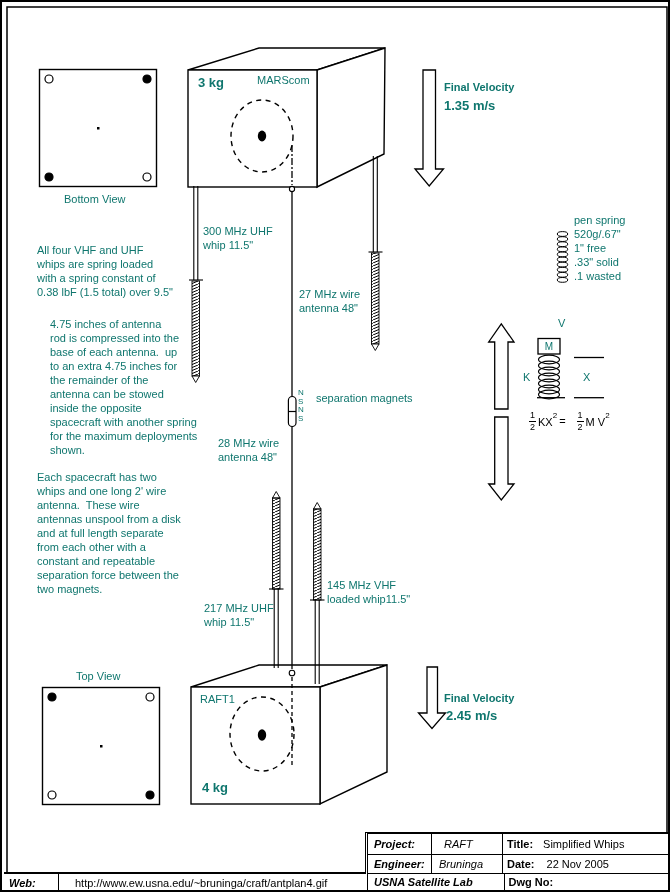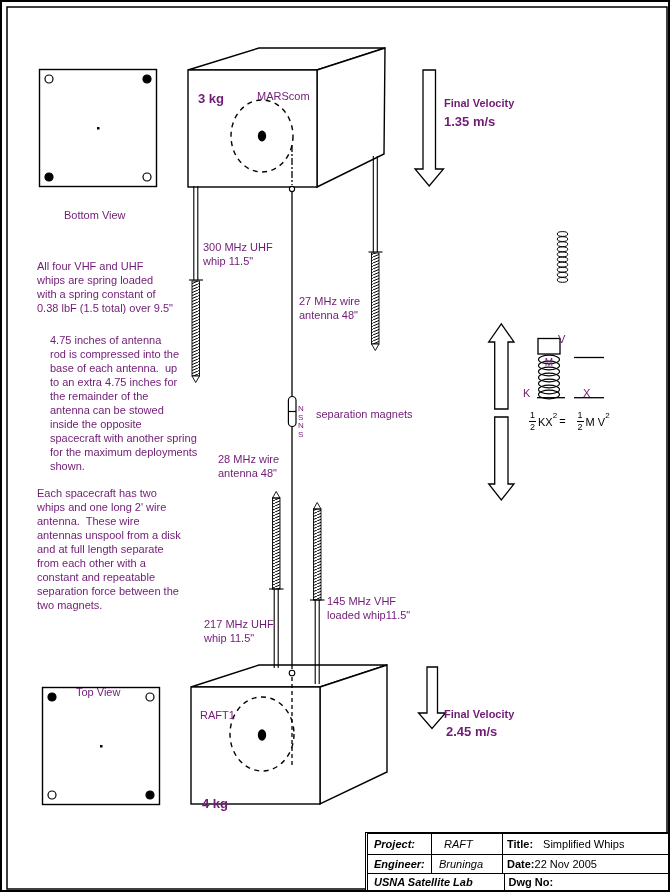--- a/index.html
+++ b/index.html
@@ -4,21 +4,21 @@
 <style>
   html,body{margin:0;padding:0;background:#fff;}
   .sheet{
     position:relative;width:670px;height:892px;background:#fff;
     border:2px solid #000;box-sizing:border-box;overflow:hidden;
     font-family:"Liberation Sans",sans-serif;color:#000;
   }
   svg{position:absolute;left:0;top:0;}
   .label{
     position:absolute;font:11px/14px "Liberation Sans",sans-serif;
-    white-space:pre;color:#701a75;margin-top:16px;
+    white-space:pre;color:#0f766e;
   }
   .bold{font-weight:bold;}
   .big{font-size:13px;line-height:15px;}
   .tiny{font-size:8px;line-height:8.7px;}
   
   .equation{position:absolute;display:flex;align-items:center;gap:2px;
     font:11px "Liberation Sans",sans-serif;}
   .frac{display:inline-flex;flex-direction:column;align-items:center;
     font-size:9px;line-height:8.5px;}
   .frac .num{display:block;border-bottom:1px solid #000;padding:0 1px 1px 1px;}
@@ -167,29 +167,34 @@
 
   <div class="label" style="left:62px;top:190px">Bottom View</div>
   <div class="label bold big" style="left:196px;top:73px">3 kg</div>
   <div class="label" style="left:255px;top:71px">MARScom</div>
 
   <div class="label bold" style="left:442px;top:78px">Final Velocity</div>
   <div class="label bold big" style="left:442px;top:96px">1.35 m/s</div>
 
   <div class="label" style="left:201px;top:222px">300 MHz UHF
 whip 11.5"</div>
-  <div class="label" style="left:297px;top:276px">27 MHz wire
+  <div class="label" style="left:297px;top:285px">27 MHz wire
 antenna 48"</div>
   <div class="label" style="left:216px;top:434px">28 MHz wire
 antenna 48"</div>
   <div class="label" style="left:202px;top:599px">217 MHz UHF
 whip 11.5"</div>
   <div class="label" style="left:325px;top:576px">145 MHz VHF
 loaded whip11.5"</div>
 
+  <div class="label" style="left:572px;top:211px">pen spring
+520g/.67"
+1" free
+.33" solid
+.1 wasted</div>
 
   <div class="label" style="left:35px;top:241px">All four VHF and UHF
 whips are spring loaded
 with a spring constant of
 0.38 lbF (1.5 total) over 9.5"</div>
   <div class="label" style="left:48px;top:315px">4.75 inches of antenna
 rod is compressed into the
 base of each antenna.  up
 to an extra 4.75 inches for
 the remainder of the
@@ -247,23 +252,27 @@
       <div class="tcell" style="flex:1;padding-left:4px">
         <span class="bold">Title:</span>
         <span style="margin-left:10px">Simplified Whips</span>
       </div>
     </div>
     <div class="trow" style="height:19px">
       <div class="tcell brd-r bold" style="width:64px;padding-left:6px">Engineer:</div>
       <div class="tcell brd-r" style="width:71px;padding-left:7px">Bruninga</div>
       <div class="tcell" style="flex:1;padding-left:4px">
         <span class="bold">Date:</span>
-        <span style="margin-left:0">22 Nov 2005</span>
+        <span style="margin-left:12px">22 Nov 2005</span>
       </div>
     </div>
     <div class="trow last" style="height:17.5px">
       <div class="tcell brd-r bold" style="width:136.5px;padding-left:6px">USNA Satellite Lab</div>
       <div class="tcell bold" style="flex:1;padding-left:4px">Dwg No:</div>
     </div>
   </div>
 
+  <div class="webrow">
+    <div class="tcell brd-r bold" style="width:55px;padding-left:5px">Web:</div>
+    <div class="tcell" style="flex:1;padding-left:16px">http://www.ew.usna.edu/~bruninga/craft/antplan4.gif</div>
+  </div>
 
 </div>
 
 </body></html>

